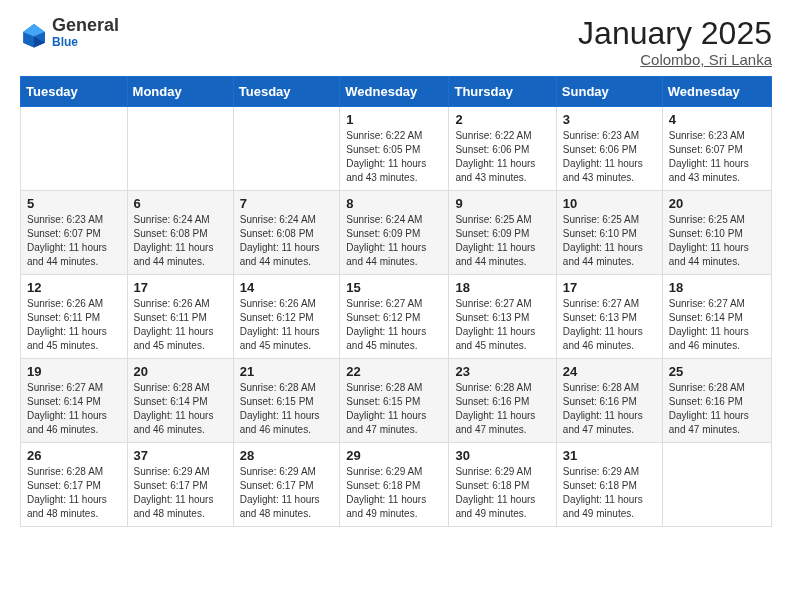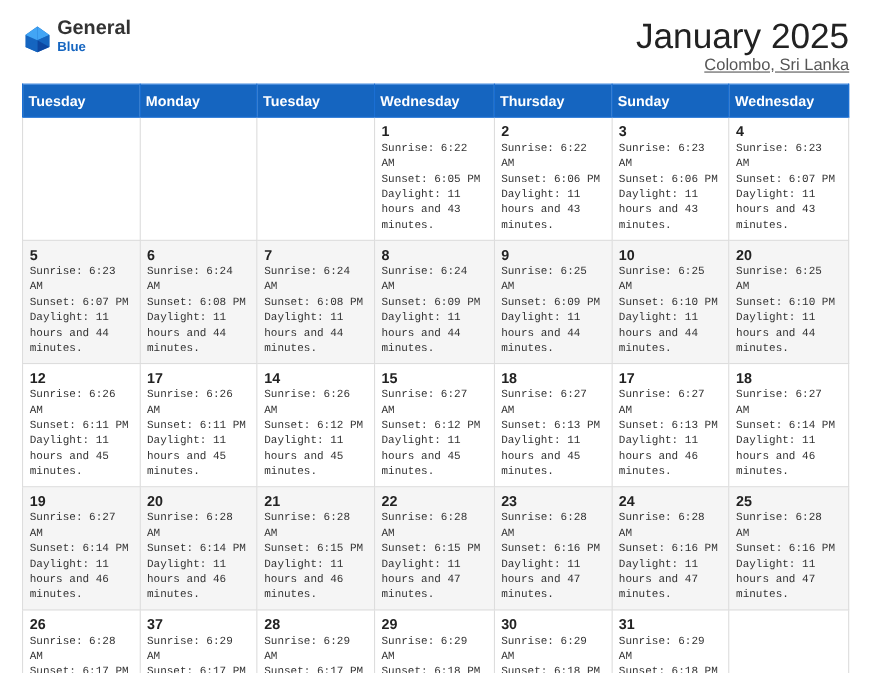--- a/index.html
+++ b/index.html
@@ -96,21 +96,20 @@
       font-size: 13px;
       font-weight: bold;
       color: #222;
       margin-bottom: 2px;
       display: block;
     }
     .day-info {
       font-size: 10px;
       color: #333;
       line-height: 1.4;
-      font-family: Liberation Mono, monospace;
     }
     .empty-cell {
       background: #fff !important;
     }
   </style>
 </head>
 <body>
 
 <div class="page">
   <div class="header">

